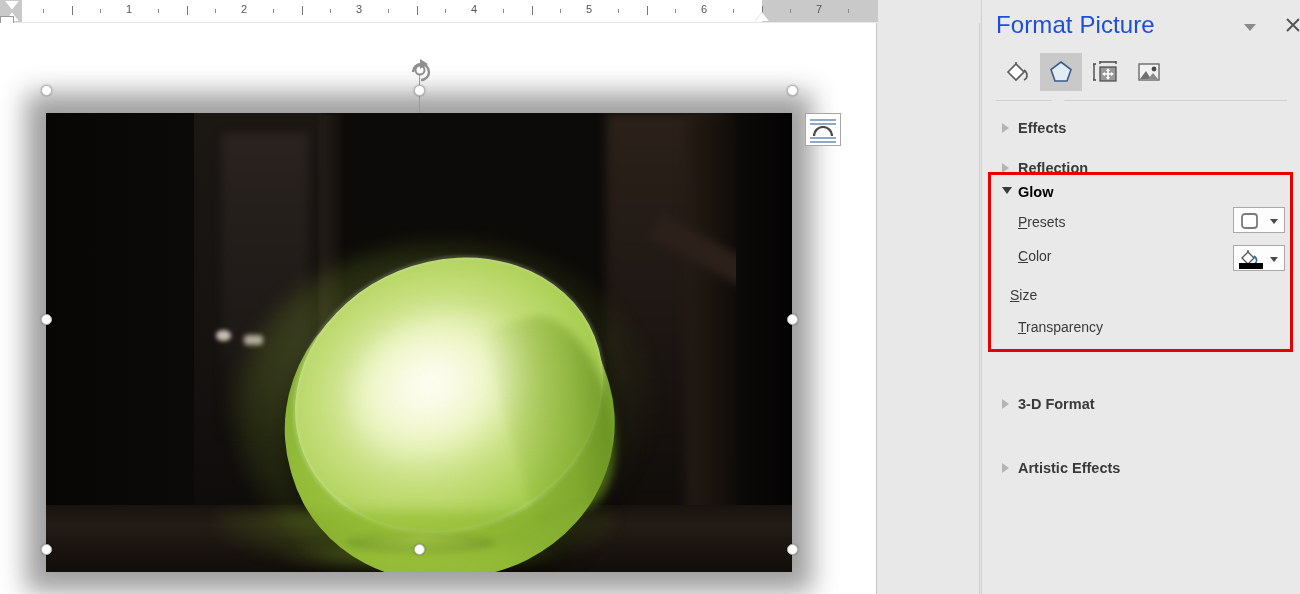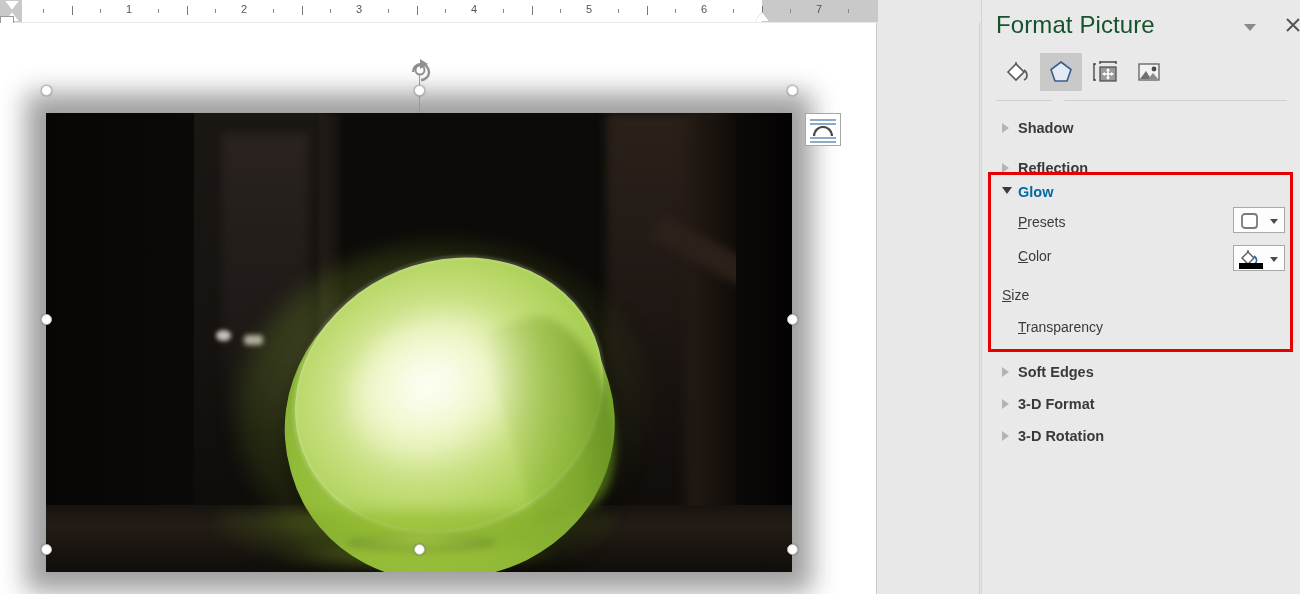--- a/index.html
+++ b/index.html
@@ -204,21 +204,21 @@
   }
 
   
   #panel {
     position: absolute; left: 981px; top: 0; width: 319px; height: 594px;
     background: #e9e9e9;
     border-left: 1px solid #d2d2d2;
   }
   #panel-title {
     position: absolute; left: 14px; top: 11px;
-    font-size: 24px; color: #14532d; letter-spacing: 0.1px;
+    font-size: 24px; color: #1d4ed8; letter-spacing: 0.1px;
     font-family: "Liberation Sans", sans-serif;
   }
   #panel-menu-btn {
     position: absolute; left: 1240px; top: 19px; width: 20px; height: 16px;
     cursor: pointer;
   }
   #panel-close-btn {
     position: absolute; left: 1285px; top: 17px; width: 16px; height: 16px;
     cursor: pointer; color: #4a4a4a; font-size: 17px; line-height: 16px;
     font-family: "Liberation Sans", sans-serif;
@@ -256,21 +256,21 @@
     border-left-color: #b4b4b4;
   }
   .sect-tri.expanded {
     border-left: 5px solid transparent; border-right: 5px solid transparent;
     border-top: 7px solid #3a3a3a; margin-top: 2px;
   }
   .sect-label {
     position: absolute; left: 36px; font-size: 14.5px; font-weight: bold;
     color: #3a3a3a; font-family: "Liberation Sans", sans-serif;
   }
-  .sect-label.active { color: #0369a1; }
+  .sect-label.active { color: #000000; }
 
   
   .ctrl-label {
     position: absolute; font-size: 14px; color: #3a3a3a;
     font-family: "Liberation Sans", sans-serif;
   }
   .ctrl-label u { text-decoration: underline; }
   .gallery-btn {
     position: absolute; width: 52px; height: 26px;
     background: #fdfdfd; border: 1px solid #a9a9a9;
@@ -431,21 +431,21 @@
           <circle cx="18" cy="10" r="2.4" fill="#4a4a4a"></circle>
           <path d="M4 20 L10 12 L15 20 Z" fill="#6f6f6f"></path>
           <path d="M12 20 L17 14 L22 20 Z" fill="#8a8a8a"></path>
         </svg>
       </div>
     </div>
     <div id="tab-underline"></div>
 
     <div class="section-row" style="top:112px">
       <span class="sect-tri collapsed"></span>
-      <span class="sect-label">Shadow</span>
+      <span class="sect-label">Effects</span>
     </div>
 
     <div class="section-row" style="top:152px">
       <span class="sect-tri collapsed"></span>
       <span class="sect-label">Reflection</span>
     </div>
 
     <div class="section-row" style="top:176px">
       <span class="sect-tri expanded"></span>
       <span class="sect-label active">Glow</span>
@@ -467,39 +467,35 @@
     <div class="gallery-btn" style="left:251px; top:245px">
       <svg style="position:absolute;left:5px;top:3px" width="22" height="20" viewBox="0 0 22 20">
         <path d="M3 9 L9 3 L15 9 L9 15 Z" fill="#ffffff" stroke="#5a5a5a" stroke-width="1.4"></path>
         <path d="M9 3 L9 1" stroke="#5a5a5a" stroke-width="1.4"></path>
         <path d="M15 7 C19 10 18 14 15 15" fill="none" stroke="#2e6ea6" stroke-width="1.6"></path>
       </svg>
       <span style="position:absolute;left:5px;top:17px;width:24px;height:6px;background:#000000"></span>
       <span class="gal-chevron"></span>
     </div>
 
-    <div class="ctrl-label" style="left:20px; top:287px">
+    <div class="ctrl-label" style="left:28px; top:287px">
       <u>S</u><span>ize</span>
     </div>
 
     <div class="ctrl-label" style="left:36px; top:319px">
       <u>T</u><span>ransparency</span>
     </div>
 
-    <div class="section-row" style="top:356px">
-      <span class="sect-tri collapsed"></span>
-      <span class="sect-label">Soft Edges</span>
-    </div>
     <div class="section-row" style="top:388px">
       <span class="sect-tri collapsed"></span>
       <span class="sect-label">3-D Format</span>
     </div>
-    <div class="section-row" style="top:420px">
+    <div class="section-row" style="top:452px">
       <span class="sect-tri collapsed"></span>
-      <span class="sect-label">3-D Rotation</span>
+      <span class="sect-label">Artistic Effects</span>
     </div>
   </div>
 
   <div id="tab-arrow"></div>
 
   <div id="panel-menu-btn">
     <svg width="20" height="16" viewBox="0 0 20 16">
       <path d="M4 5 L16 5 L10 12 Z" fill="#8a8a8a"></path>
     </svg>
   </div>

